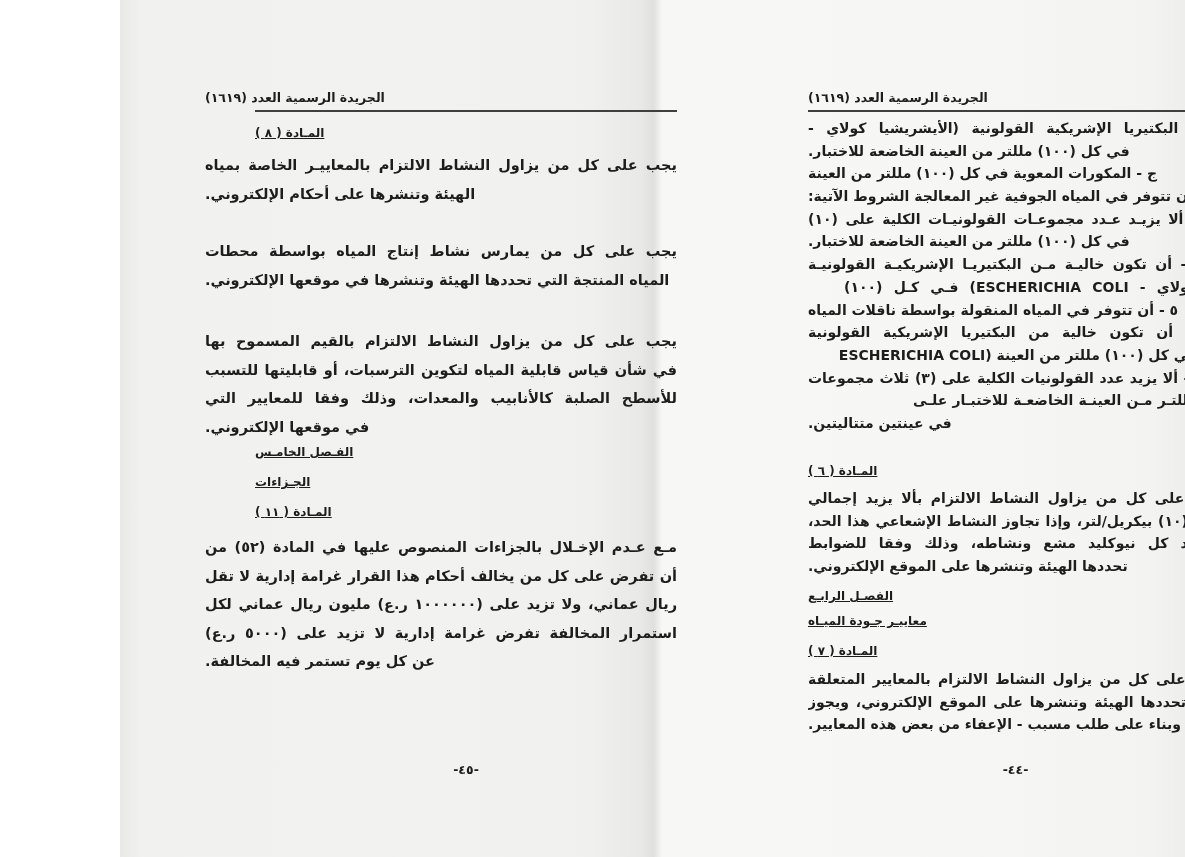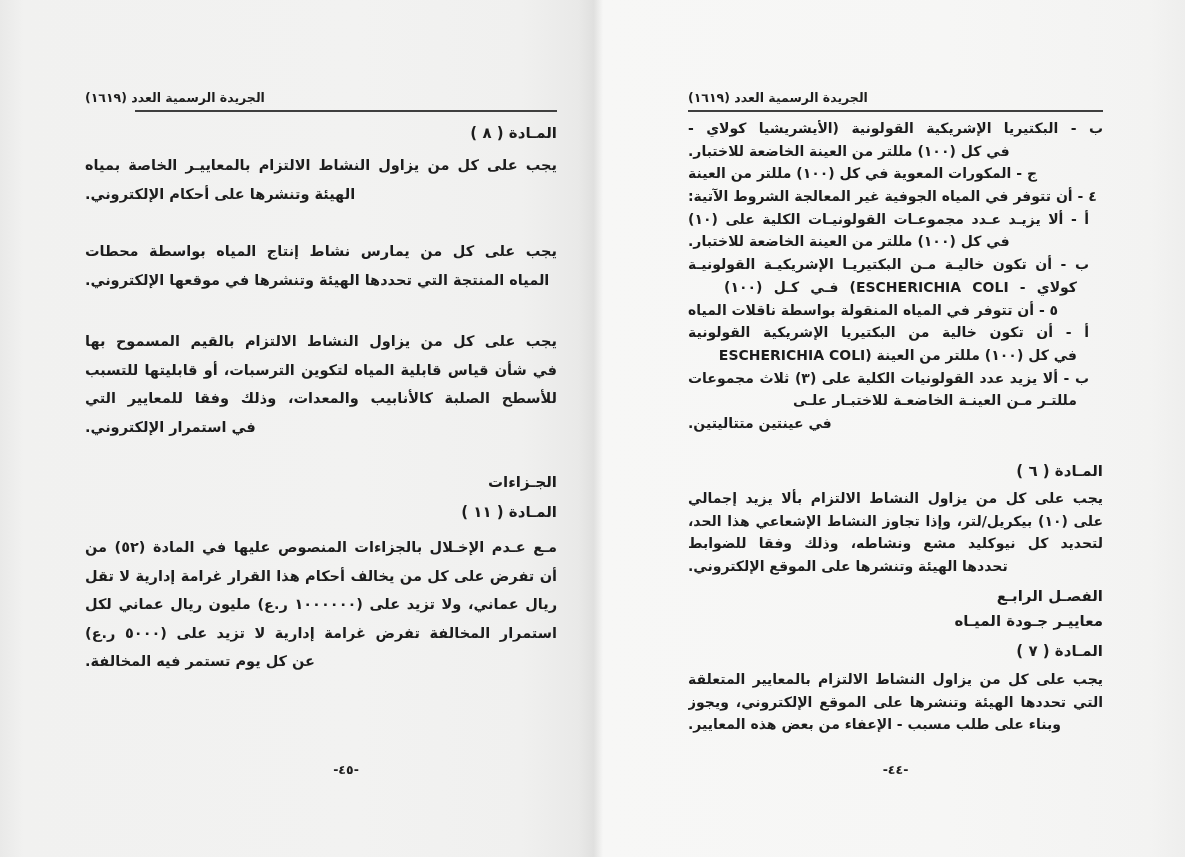--- a/index.html
+++ b/index.html
@@ -3,35 +3,35 @@
 <meta charset="utf-8">
 <style>
   html, body { margin: 0; padding: 0; }
   body {
     width: 1185px; height: 857px; overflow: hidden;
     font-family: "DejaVu Sans", sans-serif;
     color: #1d1d1d;
     -webkit-font-smoothing: antialiased;
   }
   .spread {
-    position: relative; width: 1185px; height: 857px;
+    position: relative; width: 1065px; height: 857px;
     background: linear-gradient(90deg,
       #e9e9e8 0%, #f1f1f0 2%, #f2f2f1 30%, #f0f0ef 44%,
       #e9e9e8 48.8%, #e0e0df 50.1%, #f7f7f6 50.9%,
       #f6f6f5 80%, #f3f3f2 97%, #eeeeed 100%);
     direction: rtl;
     margin-left: 25px;
   }
   .page { position: absolute; top: 0; height: 857px; direction: rtl; }
   .pgL { left: 85px;  width: 472px; font-size: 14.5px; font-weight: 700; }
   .pgR { left: 688px; width: 415px; font-size: 14px;   font-weight: 700; }
   .blk { position: absolute; left: 0; right: 0; }
   .rule { height: 2px; background: #3f3f3f; }
   .pgL .rule { width: 422px; right: 0; left: auto; }
-  .heading { text-align: right; font-size: 15px; line-height: 22px; height: 22px; overflow: hidden; }
+  .heading { text-align: left; font-size: 12px; line-height: 22px; height: 22px; overflow: hidden; text-decoration: underline; }
   .pgL .heading { width: 422px; right: 0; left: auto; }
   .ln { overflow: hidden; }
   .pgL .ln { height: 28.6px; line-height: 28.6px; }
   .pgR .ln { height: 22.7px; line-height: 22.7px; }
   .just { text-align: justify; text-align-last: justify; }
   .end  { text-align: left; }
   .i1 { padding-right: 14px; }
   .i2 { padding-right: 26px; }
   .ij { padding-right: 20px; }
   .pl36  { padding-left: 36px; }
@@ -60,23 +60,24 @@
 
     <div class="blk" style="top:237px">
       <div class="ln just">يجب على كل من يمارس نشاط إنتاج المياه بواسطة محطات التحلية الالتزام بمعايير</div>
       <div class="ln end">المياه المنتجة التي تحددها الهيئة وتنشرها في موقعها الإلكتروني.</div>
     </div>
 
     <div class="blk" style="top:327px">
       <div class="ln just">يجب على كل من يزاول النشاط الالتزام بالقيم المسموح بها لمؤشر لانجلير للتشبع،</div>
       <div class="ln just">في شأن قياس قابلية المياه لتكوين الترسبات، أو قابليتها للتسبب في التكلسات أو التآكل</div>
       <div class="ln just">للأسطح الصلبة كالأنابيب والمعدات، وذلك وفقا للمعايير التي تحددها الهيئة وتنشرها</div>
-      <div class="ln end">في استمرار الإلكتروني.</div>
+      <div class="ln end">في موقعها الإلكتروني.</div>
     </div>
 
+    <div class="blk heading" style="top:441px">الفـصل الخامـس</div>
     <div class="blk heading" style="top:471px">الجـزاءات</div>
 
     <div class="blk heading" style="top:501px">المـادة ( ١١ )</div>
     <div class="blk" style="top:533px">
       <div class="ln just">مـع عـدم الإخـلال بالجزاءات المنصوص عليها في المادة (٥٢) من القانون، يجوز للهيئة</div>
       <div class="ln just">أن تفرض على كل من يخالف أحكام هذا القرار غرامة إدارية لا تقل عن (١٠٠٠ ر.ع) ألف</div>
       <div class="ln just">ريال عماني، ولا تزيد على (١٠٠٠٠٠٠ ر.ع) مليون ريال عماني لكل مخالفة، وفي حال</div>
       <div class="ln just">استمرار المخالفة تفرض غرامة إدارية لا تزيد على (٥٠٠٠ ر.ع) خمسة آلاف ريال عماني</div>
       <div class="ln end">عن كل يوم تستمر فيه المخالفة.</div>
     </div>

